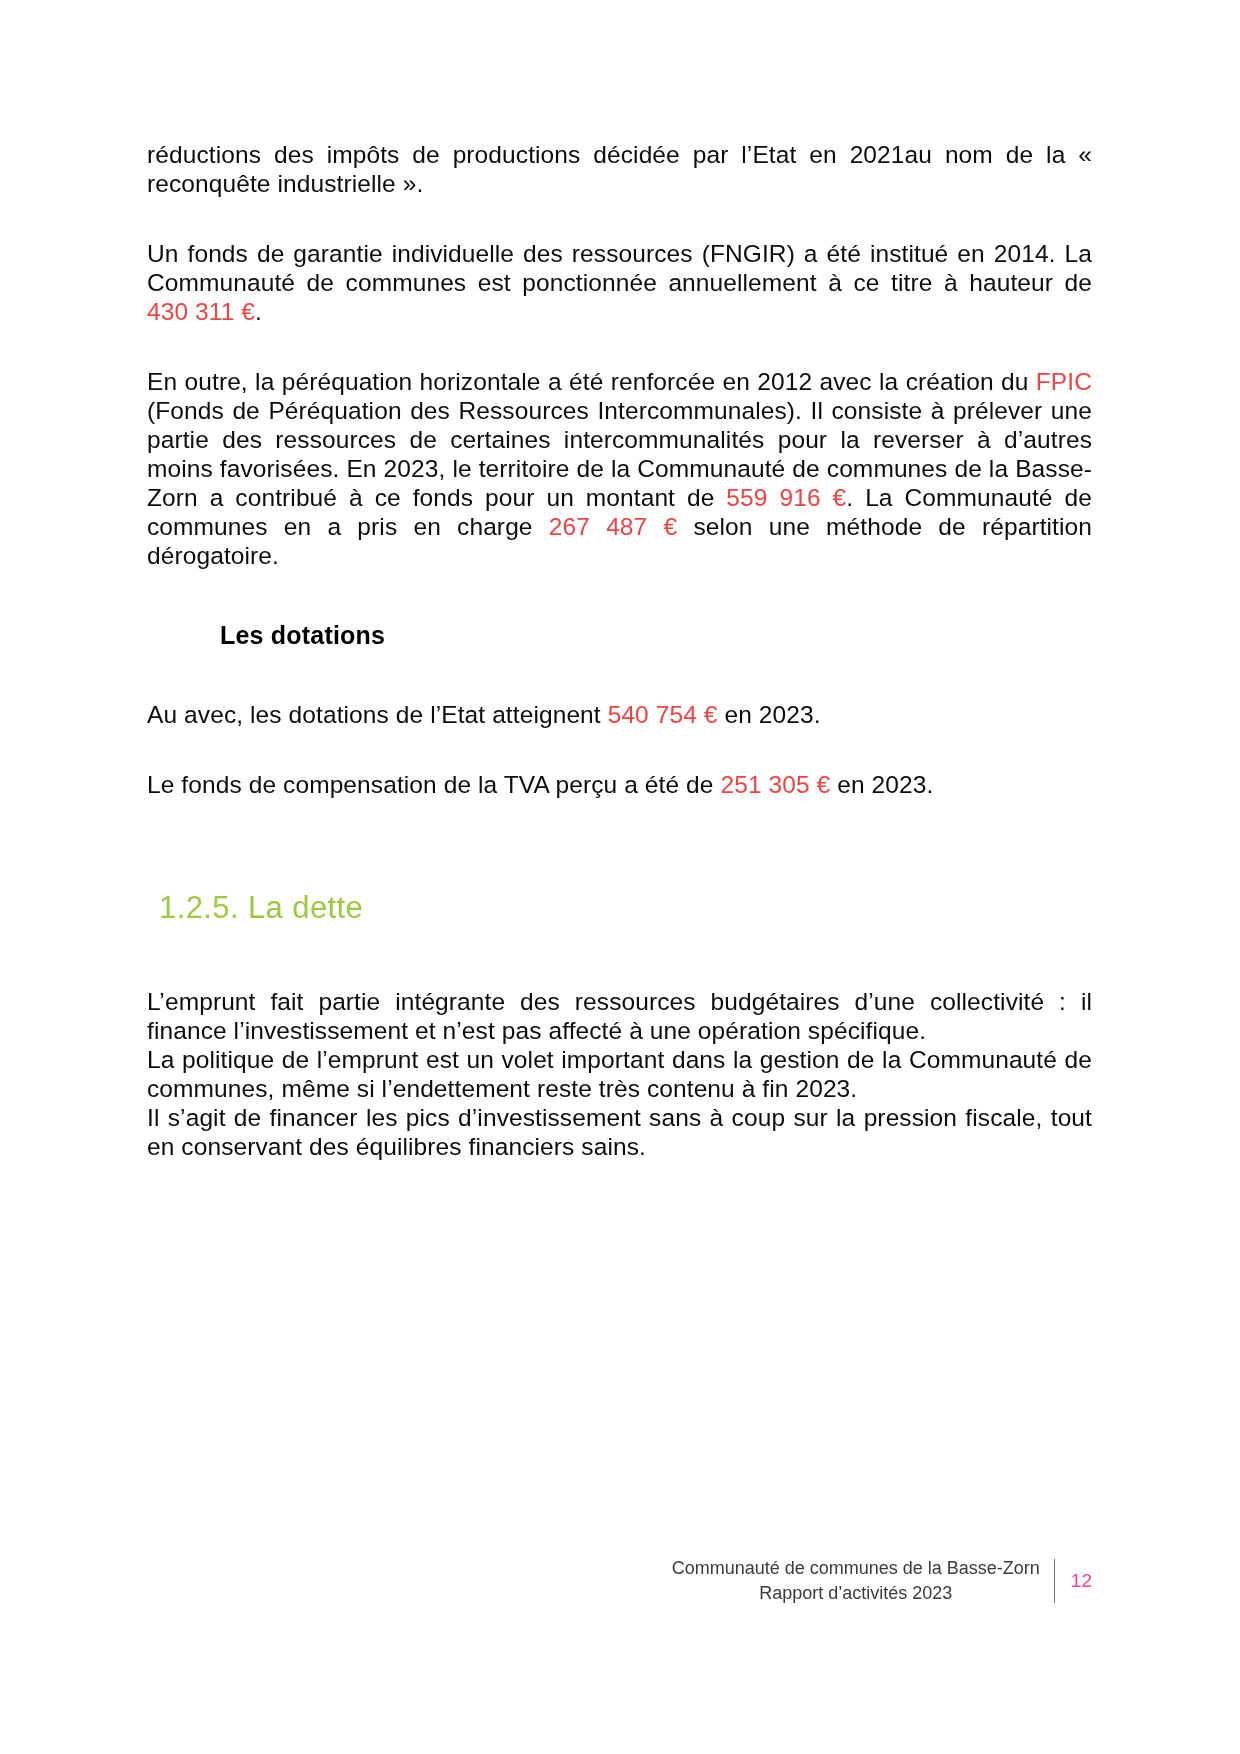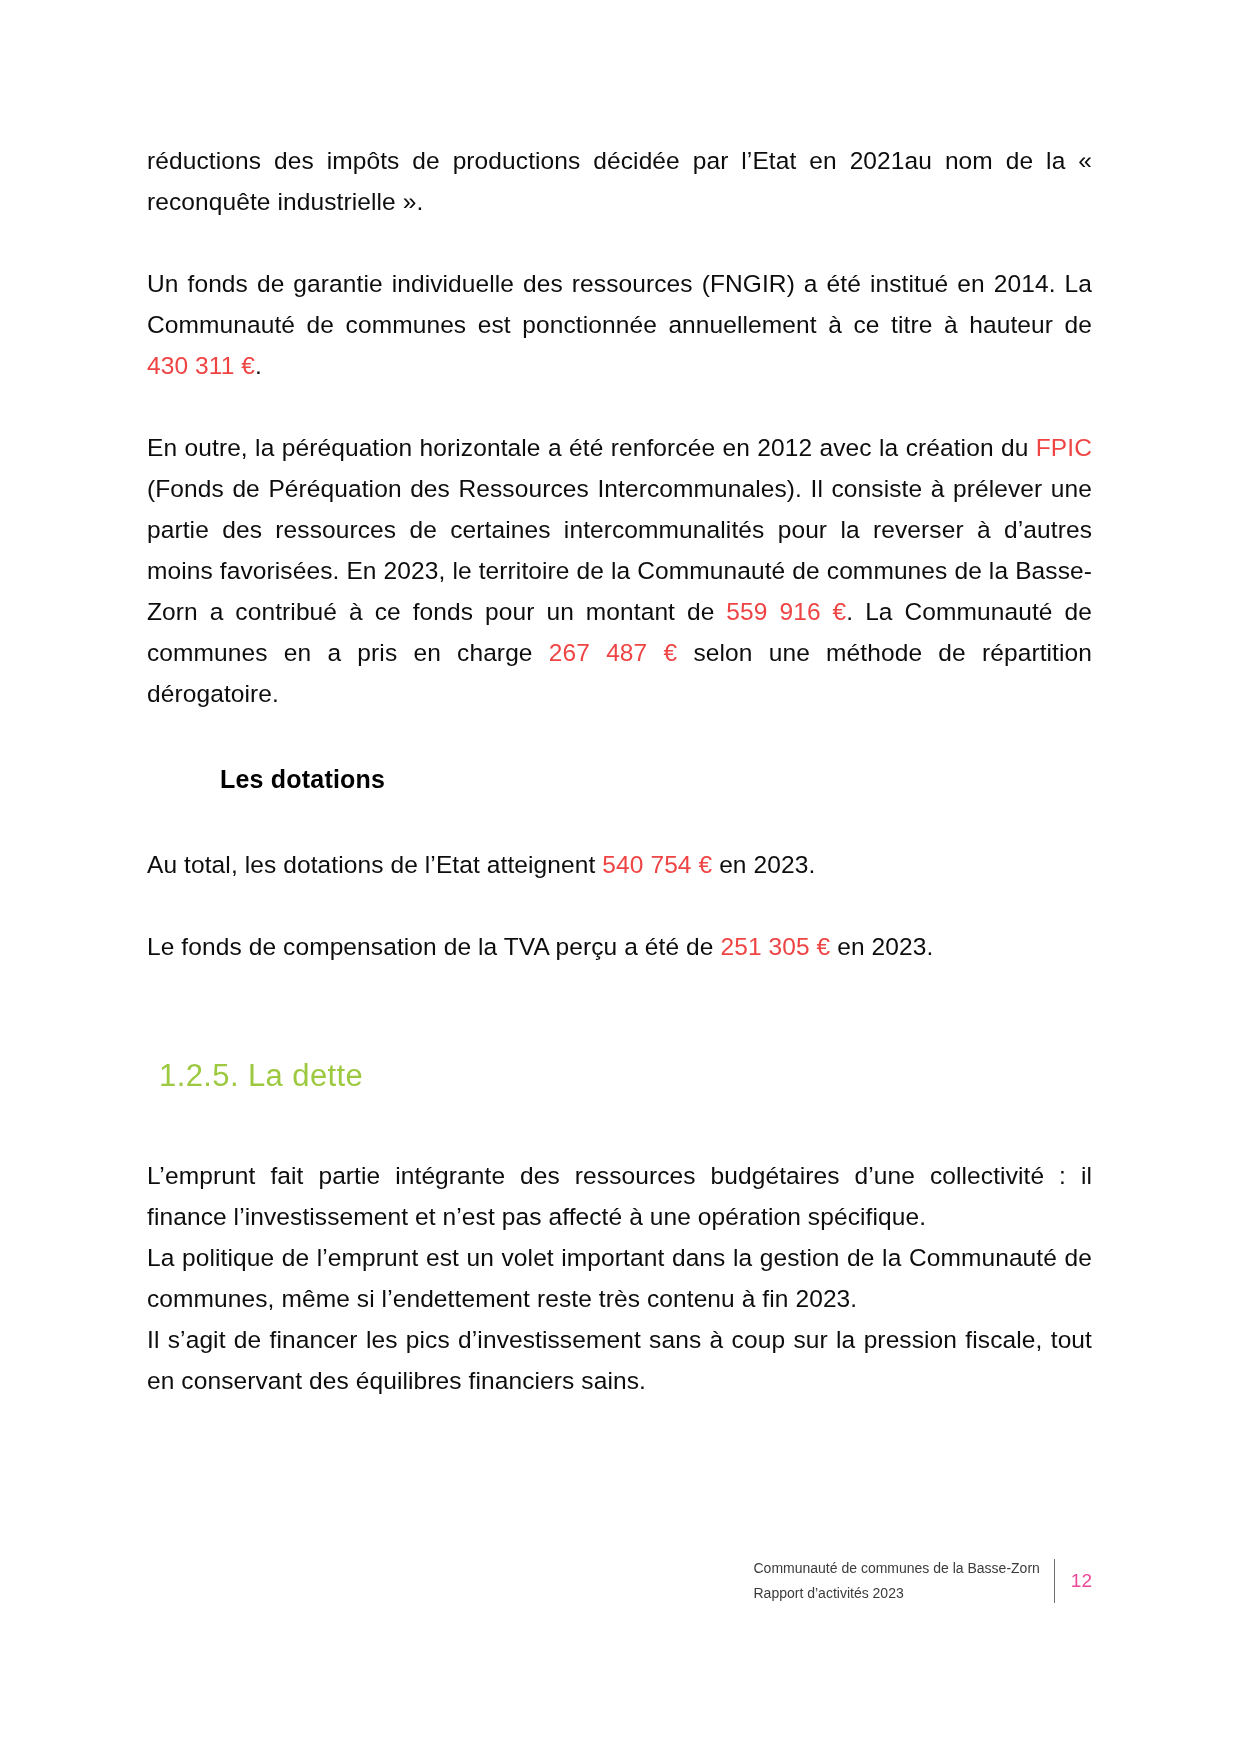--- a/index.html
+++ b/index.html
@@ -21,21 +21,21 @@
   }
   .content {
     position: absolute;
     left: 147px;
     top: 140px;
     width: 945px;
   }
   p.body-par {
     margin: 0 0 0 0;
     font-size: 24.5px;
-    line-height: 41px;
+    line-height: 29px;
     text-align: justify;
     letter-spacing: 0.1px;
     color: #0d0d0d;
     font-weight: 400;
   }
   .gap-lg { height: 41px; }
   .blue { color: #ef4444; }
   .nowrap { white-space: nowrap; }
   h3.sub-heading {
     margin: 7px;
@@ -58,22 +58,22 @@
   h2.section-heading .num { margin-right: 9px; }
   .footer {
     position: absolute;
     right: 148px;
     bottom: 148px;
     display: flex;
     align-items: center;
     justify-content: flex-end;
   }
   .footer-text {
-    text-align: left;
-    font-size: 14px;
+    text-align: center;
+    font-size: 18px;
     line-height: 25px;
     color: #3b3b3b;
     padding-right: 14px;
   }
   .footer-rule {
     width: 1px;
     height: 44px;
     background: #6f6f6f;
   }
   .footer-page {
@@ -99,21 +99,21 @@
     <div class="gap-lg"></div>
 
     <p class="body-par"><span>En outre, la péréquation horizontale a été renforcée en 2012 avec la création du </span><span class="blue">FPIC</span><span> (Fonds de Péréquation des Ressources Intercommunales). Il consiste à prélever une partie des ressources de certaines intercommunalités pour la reverser à d’autres moins favorisées. En 2023, le territoire de la Communauté de communes de la Basse-Zorn a contribué à ce fonds pour un montant de </span><span class="blue nowrap">559 916 €</span><span>. La Communauté de communes en a pris en charge </span><span class="blue nowrap">267 487 €</span><span> selon une méthode de répartition dérogatoire.</span></p>
 
     <div class="gap-lg"></div>
 
     <h3 class="sub-heading">Les dotations</h3>
 
     <div class="gap-lg"></div>
 
-    <p class="body-par"><span>Au total, les dotations de l’Etat atteignent </span><span class="blue nowrap">540 754 €</span><span> en 2023.</span></p>
+    <p class="body-par"><span>Au avec, les dotations de l’Etat atteignent </span><span class="blue nowrap">540 754 €</span><span> en 2023.</span></p>
 
     <div class="gap-lg"></div>
 
     <p class="body-par"><span>Le fonds de compensation de la TVA perçu a été de </span><span class="blue nowrap">251 305 €</span><span> en 2023.</span></p>
 
     <div style="height:76px"></div>
 
     <h2 class="section-heading"><span class="num">1.2.5.</span><span>La dette</span></h2>
 
     <div style="height:46px"></div>

